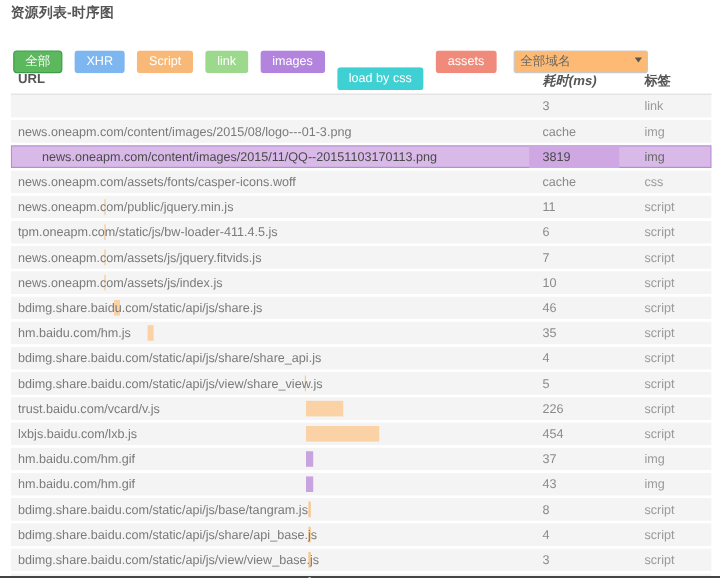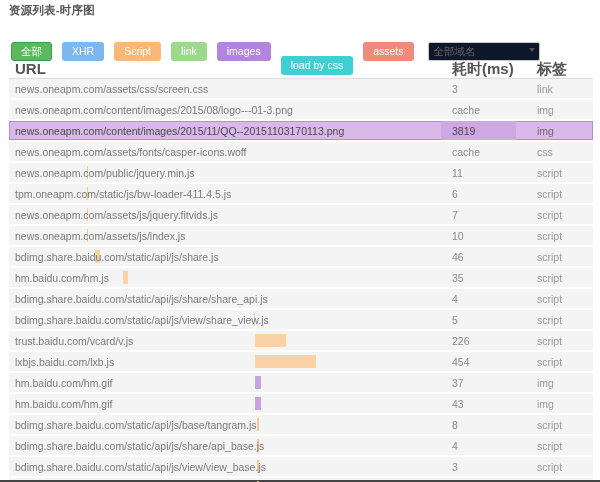--- a/index.html
+++ b/index.html
@@ -35,21 +35,21 @@
     white-space:nowrap;
     cursor:pointer;
     user-select:none;
   }
   .fbtn.active{border-color:#3e9c4b;}
   .sel-wrap{position:relative;margin-left:4px;}
   select.domain{
     -webkit-appearance:none;appearance:none;
     width:112px;height:19px;box-sizing:border-box;
     border:1px solid #c9c9c9;border-radius:2px;
-    background:#0f172a;color:#666;
+    background:#fdba74;color:#666;
     font-family:"Liberation Sans","DejaVu Sans",sans-serif;
     font-size:10.5px;
     padding:0 16px 0 5px;
     line-height:17px;
     cursor:pointer;
   }
   .sel-arrow{
     position:absolute;right:5px;top:6px;
     width:0;height:0;pointer-events:none;
     border-left:3.5px solid transparent;
@@ -61,46 +61,46 @@
   .table{
     position:absolute;left:9px;top:58px;
     width:584px;
   }
   .thead{
     position:relative;height:20px;
     border-bottom:1px solid #dcdcdc;
   }
   .th{
     position:absolute;top:2px;
-    font-size:15px;font-weight:bold;color:#555;
+    font-size:11px;font-weight:bold;color:#555;
     white-space:nowrap;
   }
   .th.url{left:6px;}
-  .th.ms{left:443px;}
+  .th.ms{left:443px;font-style:italic;}
   .th.tag{left:528px;}
 
   .row{
     position:relative;
     height:21px;
     overflow:hidden;
   }
   .row .bg{
     position:absolute;left:0;top:0;right:0;height:19px;
     background:#f4f4f4;
   }
   .row.sel .bg{background:#d8b9e8;border:1px solid #b98bd0;box-sizing:border-box;}
   .row .gap{
     position:absolute;left:0;right:0;top:19px;height:2px;background:#fff;
   }
   .cell-url{
     position:absolute;left:6px;top:4px;
     font-size:10.5px;color:#7a7a7a;
     white-space:nowrap;z-index:3;
   }
-  .row.sel .cell-url{color:#4a4a4a;}
+  .row.sel .cell-url{color:#4a4a4a;margin-left:20px;}
   .cell-ms{
     position:absolute;left:443px;top:4px;
     font-size:10.5px;color:#8a8a8a;z-index:3;
   }
   .row.sel .cell-ms{color:#4a4a4a;text-align:right;}
   .cell-tag{
     position:absolute;left:528px;top:4px;
     font-size:10.5px;color:#9a9a9a;z-index:3;
   }
   .row.sel .cell-tag{color:#6a6a6a;}
@@ -146,21 +146,20 @@
 
   <div class="table">
     <div class="thead">
       <div class="th url">URL</div>
       <div class="th ms">耗时(ms)</div>
       <div class="th tag">标签</div>
     </div>
     <div id="tbody">
         <div class="row">
           <div class="bg"></div>
-          <div class="cell-url">news.oneapm.com/assets/css/screen.css</div>
           <div class="cell-ms">3</div>
           <div class="cell-tag">link</div>
           <div class="gap"></div>
         </div>
         <div class="row">
           <div class="bg"></div>
           <div class="cell-url">news.oneapm.com/content/images/2015/08/logo---01-3.png</div>
           <div class="cell-ms">cache</div>
           <div class="cell-tag">img</div>
           <div class="gap"></div>

